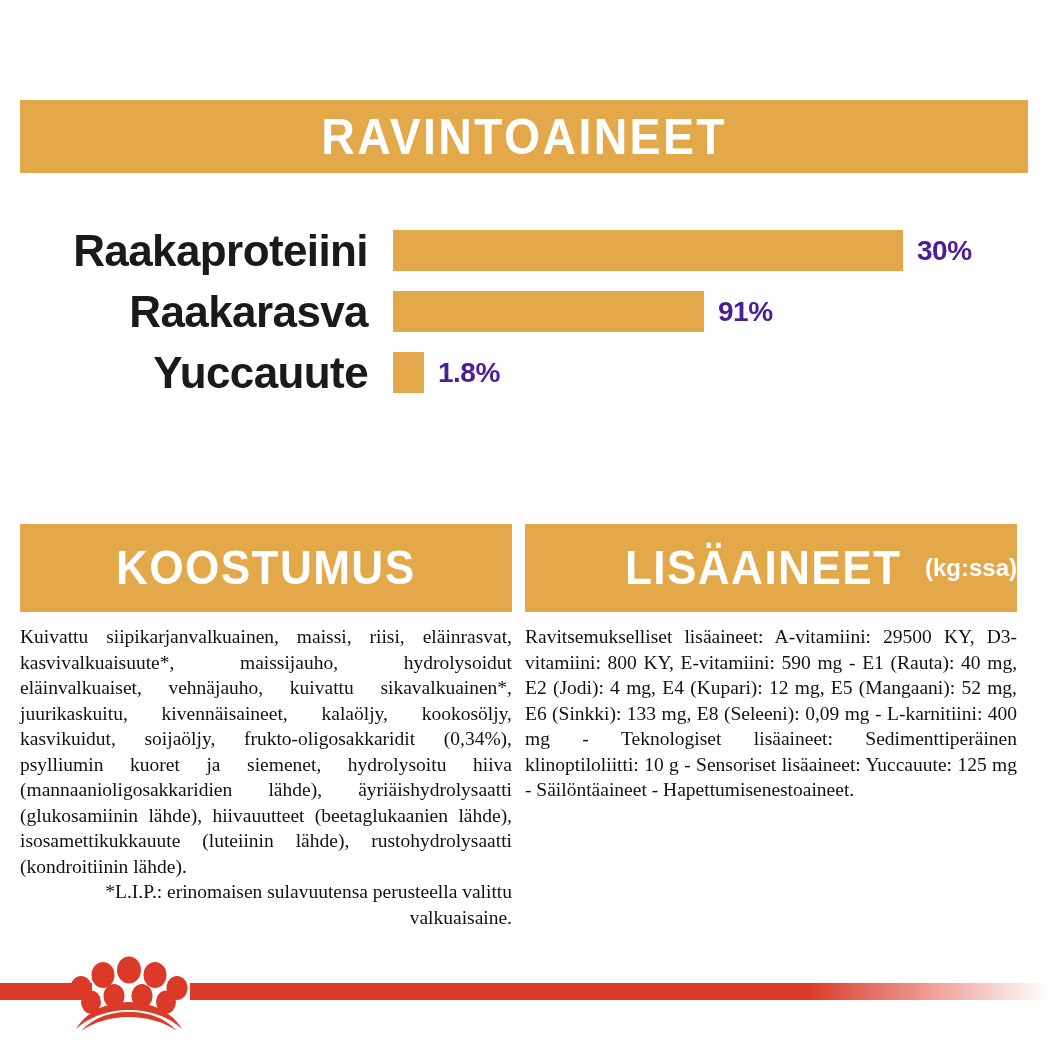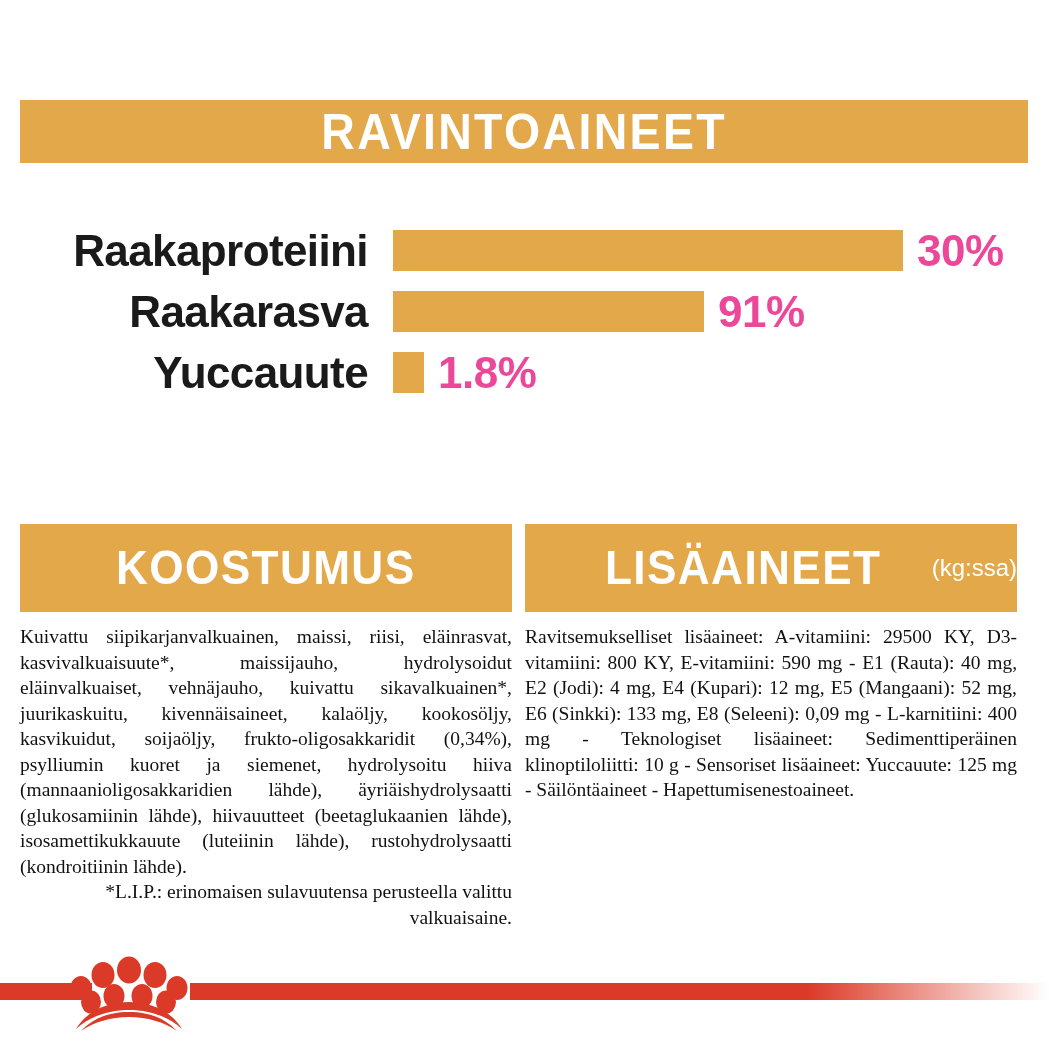--- a/index.html
+++ b/index.html
@@ -21,21 +21,21 @@
     height: 1049px;
     box-sizing: border-box;
   }
 
   
   .title-banner {
     position: absolute;
     left: 20px;
     top: 100px;
     width: 1008px;
-    height: 63px;
+    height: 73px;
     background: #E2A84A;
     display: flex;
     align-items: center;
     justify-content: center;
   }
   .title-banner-text {
     color: #ffffff;
     font-size: 50px;
     font-weight: bold;
     letter-spacing: 2.5px;
@@ -71,23 +71,23 @@
   .nutrient-bar-wrap {
     display: flex;
     align-items: center;
     margin-left: 25px;
   }
   .nutrient-bar {
     height: 41px;
     background: #E2A84A;
   }
   .nutrient-value {
-    font-size: 44px;
-    font-weight: bold;
-    color: #ec4899;
+    font-size: 28px;
+    font-weight: bold;
+    color: #4c1d95;
     margin-left: 14px;
     letter-spacing: -0.5px;
     white-space: nowrap;
     font-family: "Liberation Sans", sans-serif;
   }
 
   
   .columns {
     position: absolute;
     left: 0;
@@ -124,22 +124,22 @@
     transform: scaleX(0.92);
     transform-origin: left center;
     font-family: "Liberation Sans", sans-serif;
   }
   .section-title.c {
     transform-origin: center center;
   }
   .section-subtitle {
     color: #ffffff;
     font-size: 24px;
-    font-weight: normal;
-    margin-left: 26px;
+    font-weight: bold;
+    margin-left: 0;
     letter-spacing: 0px;
     font-family: "Liberation Sans", sans-serif;
   }
   .body-text {
     margin-top: 12px;
     font-size: 19.5px;
     line-height: 25.5px;
     color: #111111;
     text-align: justify;
     text-justify: inter-word;

